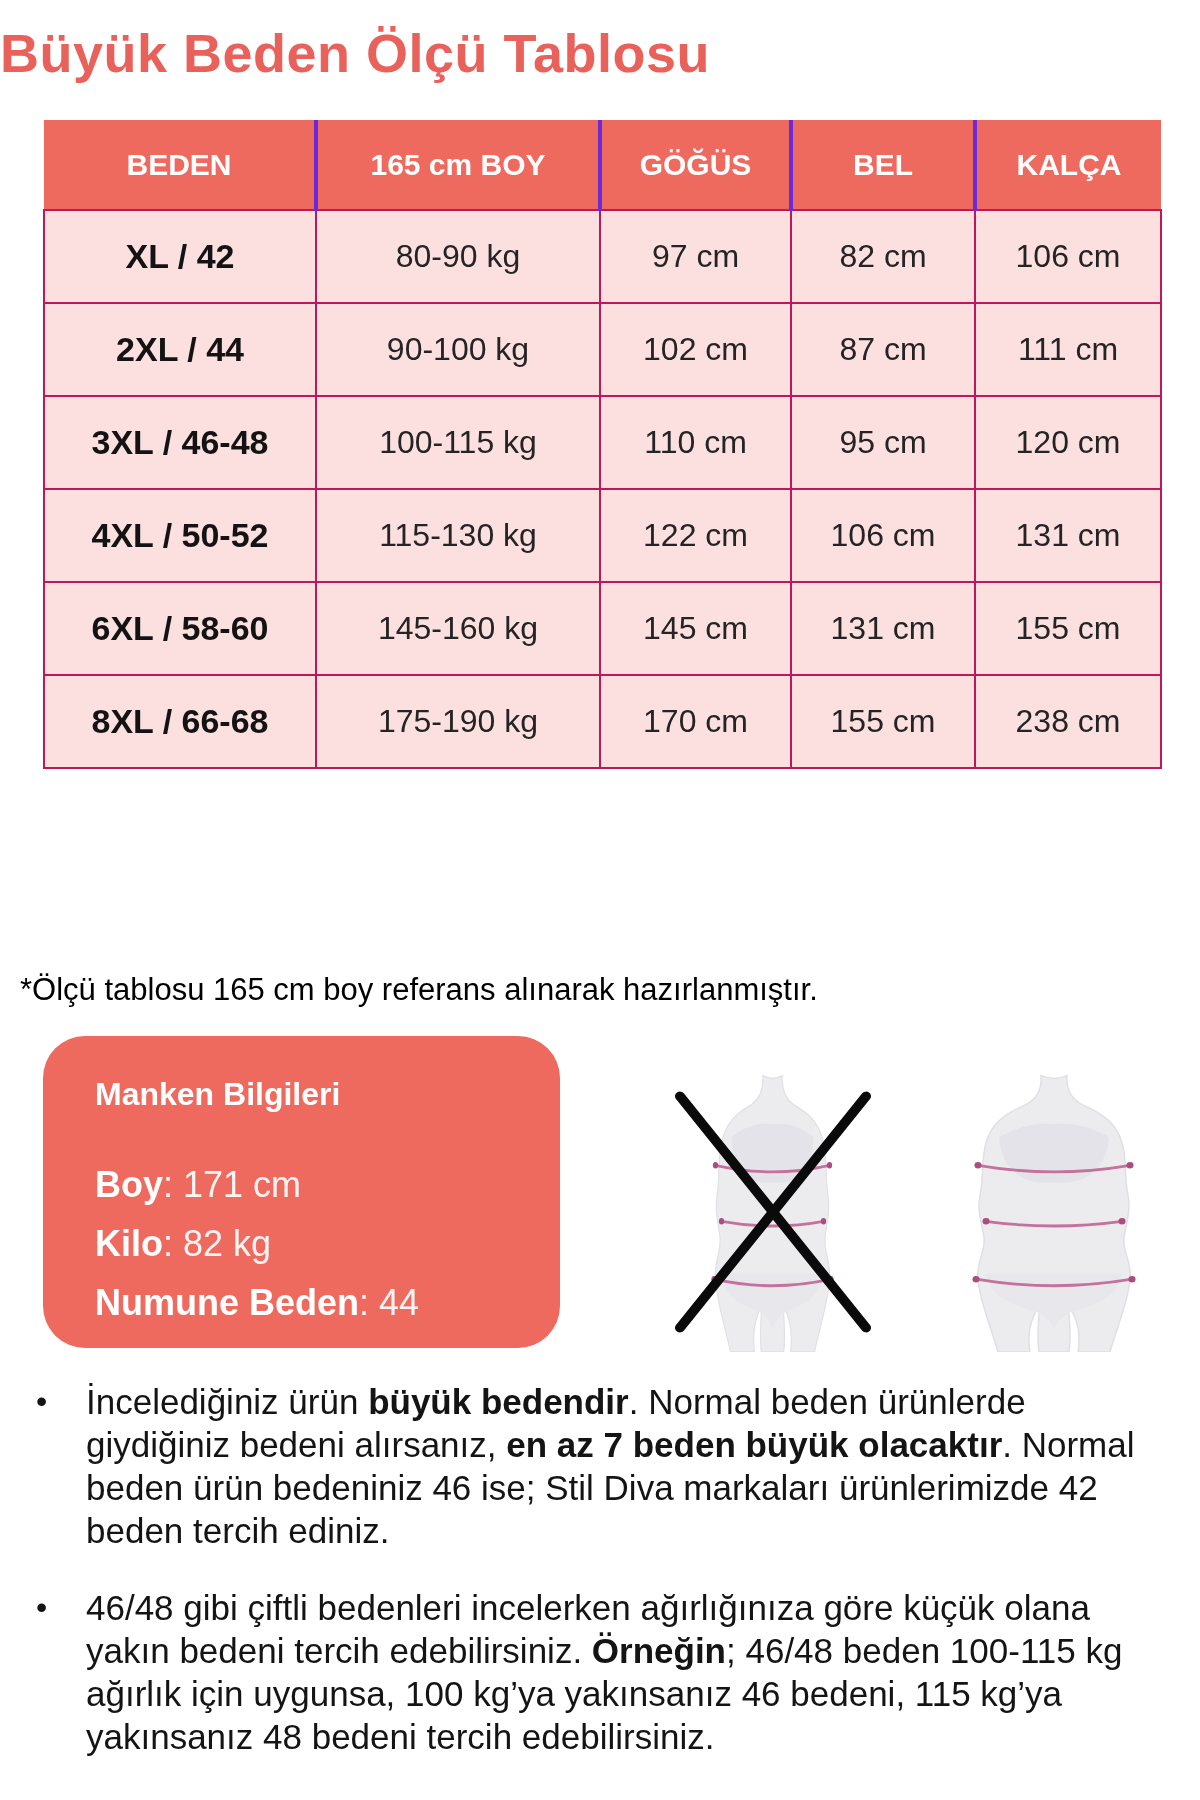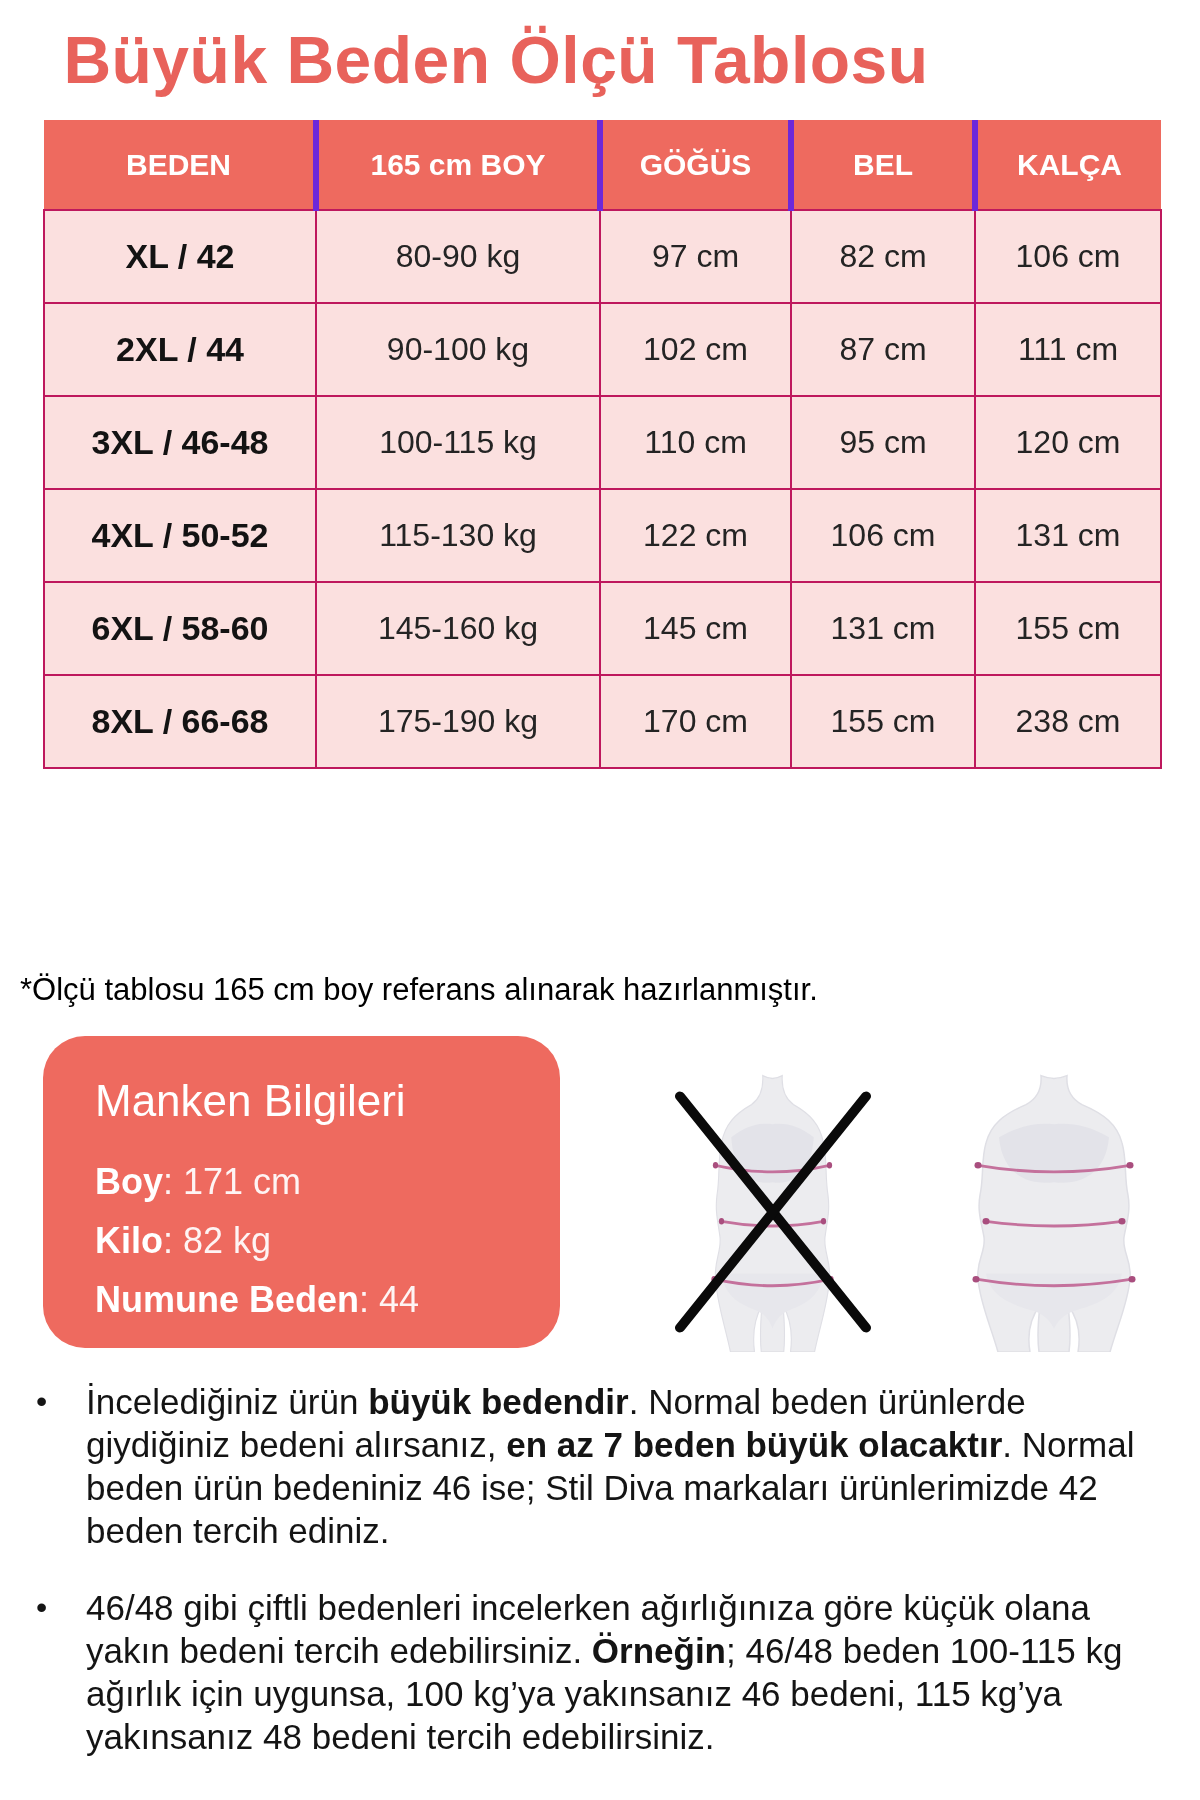--- a/index.html
+++ b/index.html
@@ -1,39 +1,39 @@
 <!DOCTYPE html>
 <html><head>
 <meta charset="utf-8">
 <style>
   * { margin:0; padding:0; box-sizing:border-box; }
   html,body { width:1200px; height:1800px; background:#ffffff;
               font-family:"Liberation Sans", sans-serif; position:relative; overflow:hidden; }
 
-  .page-title { position:absolute; top:22px; left:0; width:992px; text-align:center;
-                font-size:66px; font-weight:bold; color:#E8625B; letter-spacing:0.5px; }
+  .page-title { position:absolute; top:22px; left:0; width:992px; text-align:left;
+                font-size:54px; font-weight:bold; color:#E8625B; letter-spacing:0.5px; }
 
   table.size-table { position:absolute; left:43px; top:120px; width:1117px;
                      border-collapse:collapse; table-layout:fixed; }
   .size-table col.c0 { width:272px; } .size-table col.c1 { width:284px; }
   .size-table col.c2 { width:191px; } .size-table col.c3 { width:184px; }
   .size-table col.c4 { width:186px; }
   .size-table th { background:#EE6A5F; color:#ffffff; font-size:30px; font-weight:bold;
-                   height:90px; text-align:center; border-left:6px solid #6d28d9; }
+                   height:90px; text-align:center; border-left:4px solid #6d28d9; }
   .size-table th:first-child { border-left:none;margin-left:11px; }
   .size-table td { background:#FBE0DF; color:#242424; font-size:32px; text-align:center;
                    height:93px; border:2px solid #be185d; }
   .size-table td.size { font-weight:bold; font-size:34px; color:#131313; }
 
   .footnote { position:absolute; top:972px; left:20px; width:1160px; text-align:left;
               font-size:31px; color:#000000; }
 
   .model-box { position:absolute; left:43px; top:1036px; width:517px; height:312px;
                background:#EE6A5F; border-radius:42px; color:#ffffff; padding:40px 28px 0 52px; }
-  .model-box h2 { font-size:44px; font-weight:normal; margin-bottom:26px; }
+  .model-box h2 { font-size:32px; font-weight:bold; margin-bottom:42px; }
   .model-line { font-size:36px; line-height:59px; }
   .model-line .lbl { font-weight:bold; }
   .model-line .val { font-weight:normal; color:rgba(255,255,255,0.93); }
 
   svg.figure { position:absolute; top:1072px; }
   svg.figure-crossed { left:648px; }
   svg.figure-correct { left:944px; }
   .body-fill  { fill:#ECECEF; stroke:#DFDFE5; stroke-width:1.5; }
   .bra-fill   { fill:#E3E3E9; }
   .panty-fill { fill:#E7E7EC; }

